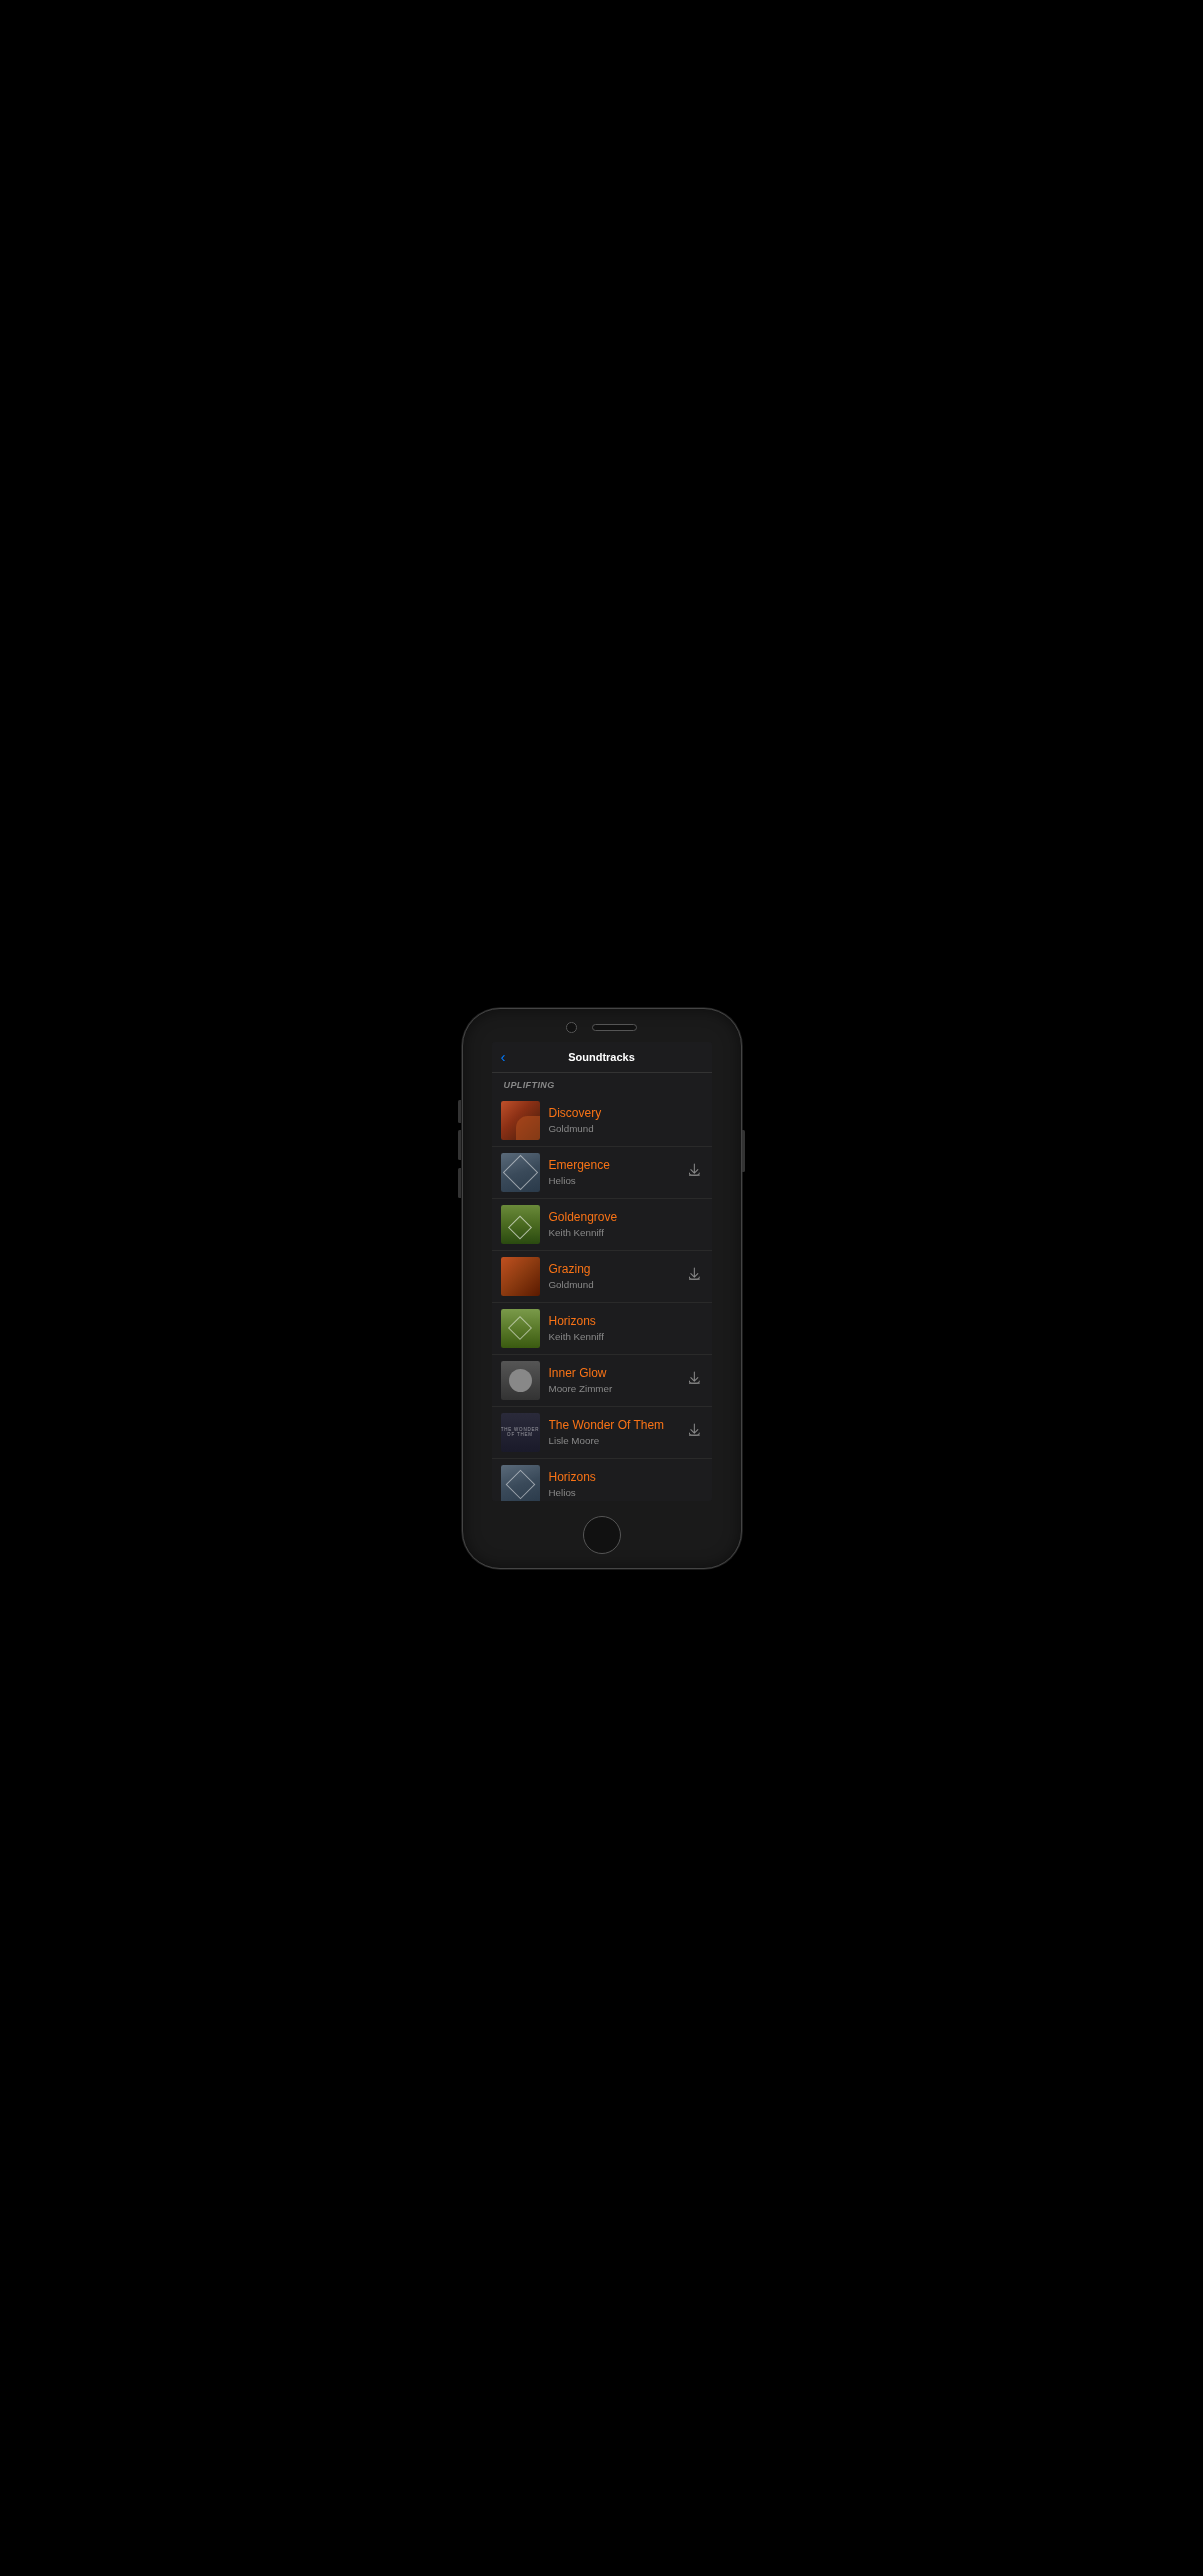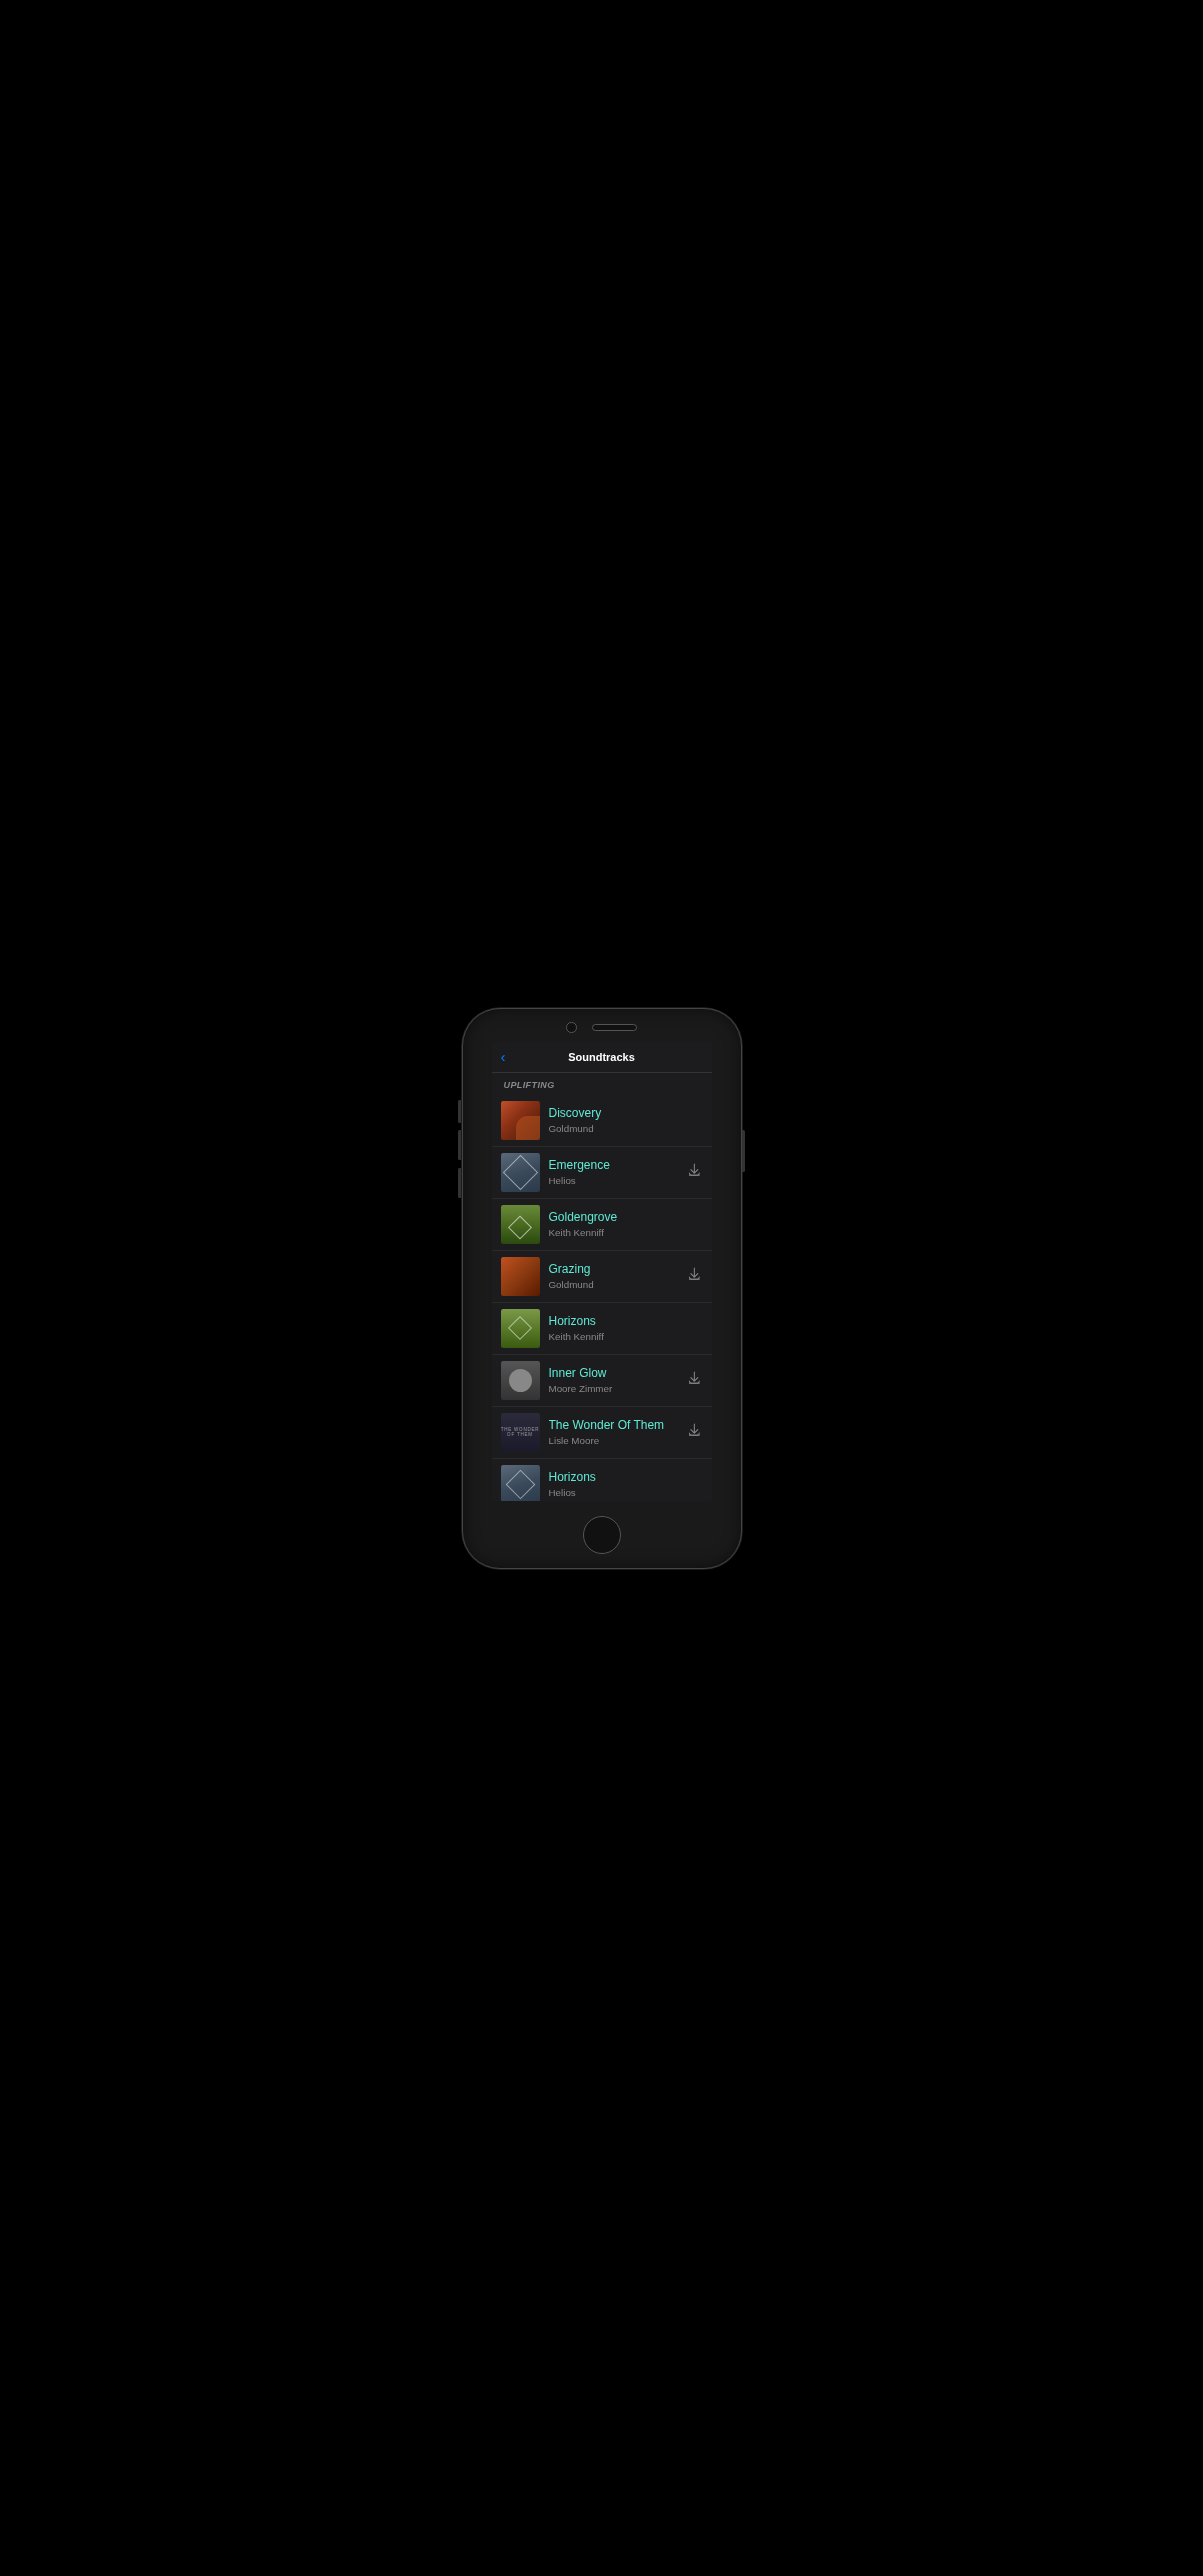--- a/index.html
+++ b/index.html
@@ -295,21 +295,21 @@
       border: 1.1px solid rgba(255,255,255,0.5);
       transform: rotate(45deg);
     }
 
     .track-info {
       flex: 1;
       min-width: 0;
     }
 
     .track-title {
-      color: #5eead4;
+      color: #f97316;
       font-size: 12px;
       font-weight: 400;
       white-space: nowrap;
       overflow: hidden;
       text-overflow: ellipsis;
     }
 
     .track-artist {
       color: #888;
       font-size: 9.8px;

